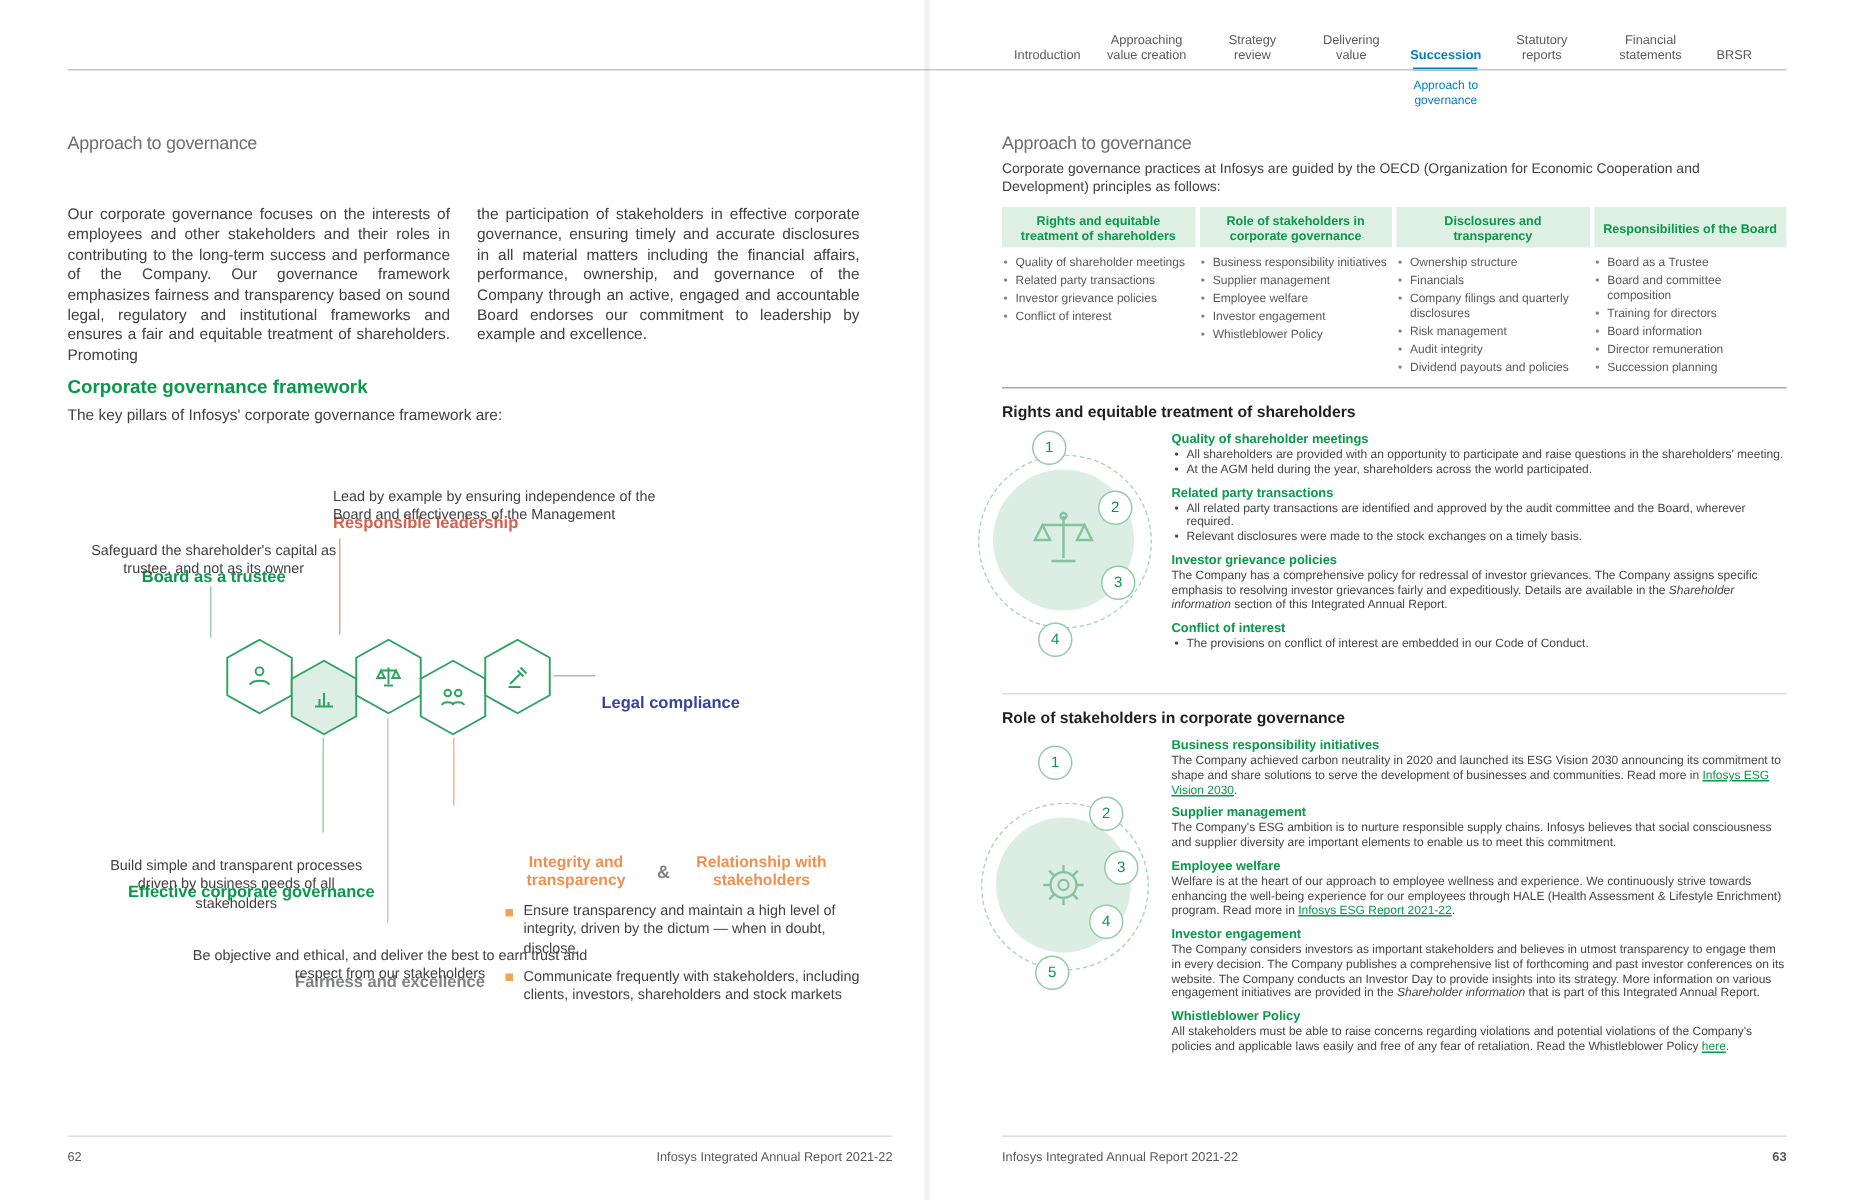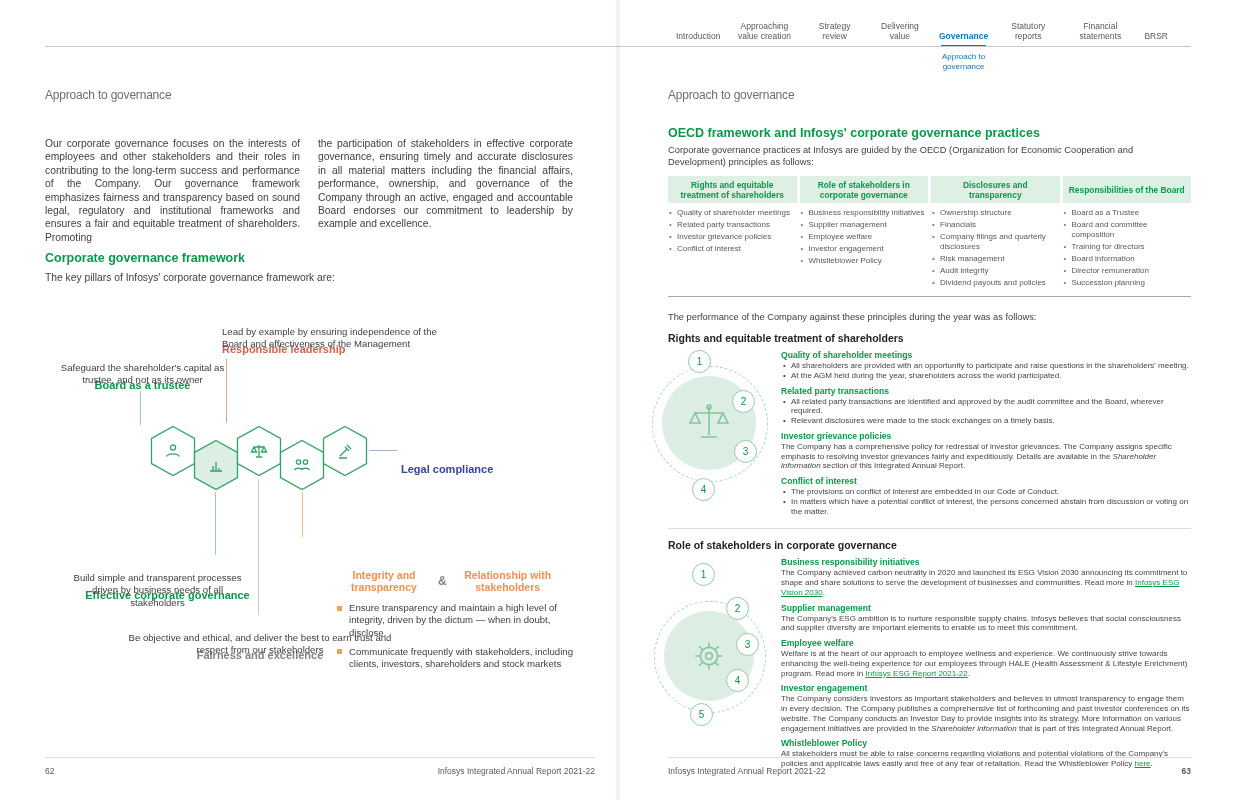--- a/index.html
+++ b/index.html
@@ -118,21 +118,21 @@
 <body>
 
 <div class="spread">
 
   <div class="topnav">
     <div class="tab"><span>Introduction</span></div>
     <div class="tab"><span>Approaching value creation</span></div>
     <div class="tab"><span>Strategy review</span></div>
     <div class="tab"><span>Delivering value</span></div>
     <div class="tab active">
-      <span>Governance</span>
+      <span>Succession</span>
       <div class="subnav">Approach to governance</div>
     </div>
     <div class="tab"><span>Statutory reports</span></div>
     <div class="tab"><span>Financial statements</span></div>
     <div class="tab"><span>BRSR</span></div>
   </div>
   <div class="rule-top"></div>
   <div class="fold"></div>
 
   <div class="page-left">
@@ -220,21 +220,20 @@
           <li>Ensure transparency and maintain a high level of integrity, driven by the dictum — when in doubt, disclose.</li>
           <li>Communicate frequently with stakeholders, including clients, investors, shareholders and stock markets</li>
         </ul>
       </div>
     </div>
   </div>
 
   <div class="page-right">
     <div class="kicker">Approach to governance</div>
 
-    <div class="green-h oecd-title">OECD framework and Infosys' corporate governance practices</div>
     <p class="oecd-lead">Corporate governance practices at Infosys are guided by the OECD (Organization for Economic Cooperation and Development) principles as follows:</p>
 
     <div class="oecd-table">
       <div class="trow">
         <div class="tcol">
           <div class="thead">Rights and equitable treatment of shareholders</div>
           <ul class="tlist">
             <li>Quality of shareholder meetings</li>
             <li>Related party transactions</li>
             <li>Investor grievance policies</li>
@@ -269,21 +268,20 @@
             <li>Board and committee composition</li>
             <li>Training for directors</li>
             <li>Board information</li>
             <li>Director remuneration</li>
             <li>Succession planning</li>
           </ul>
         </div>
       </div>
     </div>
 
-    <p class="perf-lead">The performance of the Company against these principles during the year was as follows:</p>
 
     <div class="sec-head">Rights and equitable treatment of shareholders</div>
     <div class="sec">
       <div class="rail rail1">
         <div class="ring"></div>
         <div class="bigc">
           <svg width="48" height="48" viewBox="0 0 48 48" fill="none" stroke="#85c29e" stroke-width="1.6">
               <path d="M24 8v28M10 14h28M10 14l-5 10h10zM38 14l-5 10h10zM16 38h16"></path>
               <circle cx="24" cy="8" r="2"></circle>
             </svg>
@@ -309,21 +307,20 @@
           </ul>
         </div>
         <div class="sub-item">
           <div class="sub-title">Investor grievance policies</div>
           <p class="sub-para"><span>The Company has a comprehensive policy for redressal of investor grievances. The Company assigns specific emphasis to resolving investor grievances fairly and expeditiously. Details are available in the </span><span class="it">Shareholder information</span><span> section of this Integrated Annual Report.</span></p>
         </div>
         <div class="sub-item">
           <div class="sub-title">Conflict of interest</div>
           <ul class="sub-bullets">
             <li>The provisions on conflict of interest are embedded in our Code of Conduct.</li>
-            <li>In matters which have a potential conflict of interest, the persons concerned abstain from discussion or voting on the matter.</li>
           </ul>
         </div>
       </div>
     </div>
 
     <hr class="sec-divider">
 
     <div class="sec-head">Role of stakeholders in corporate governance</div>
     <div class="sec">
       <div class="rail rail2">

